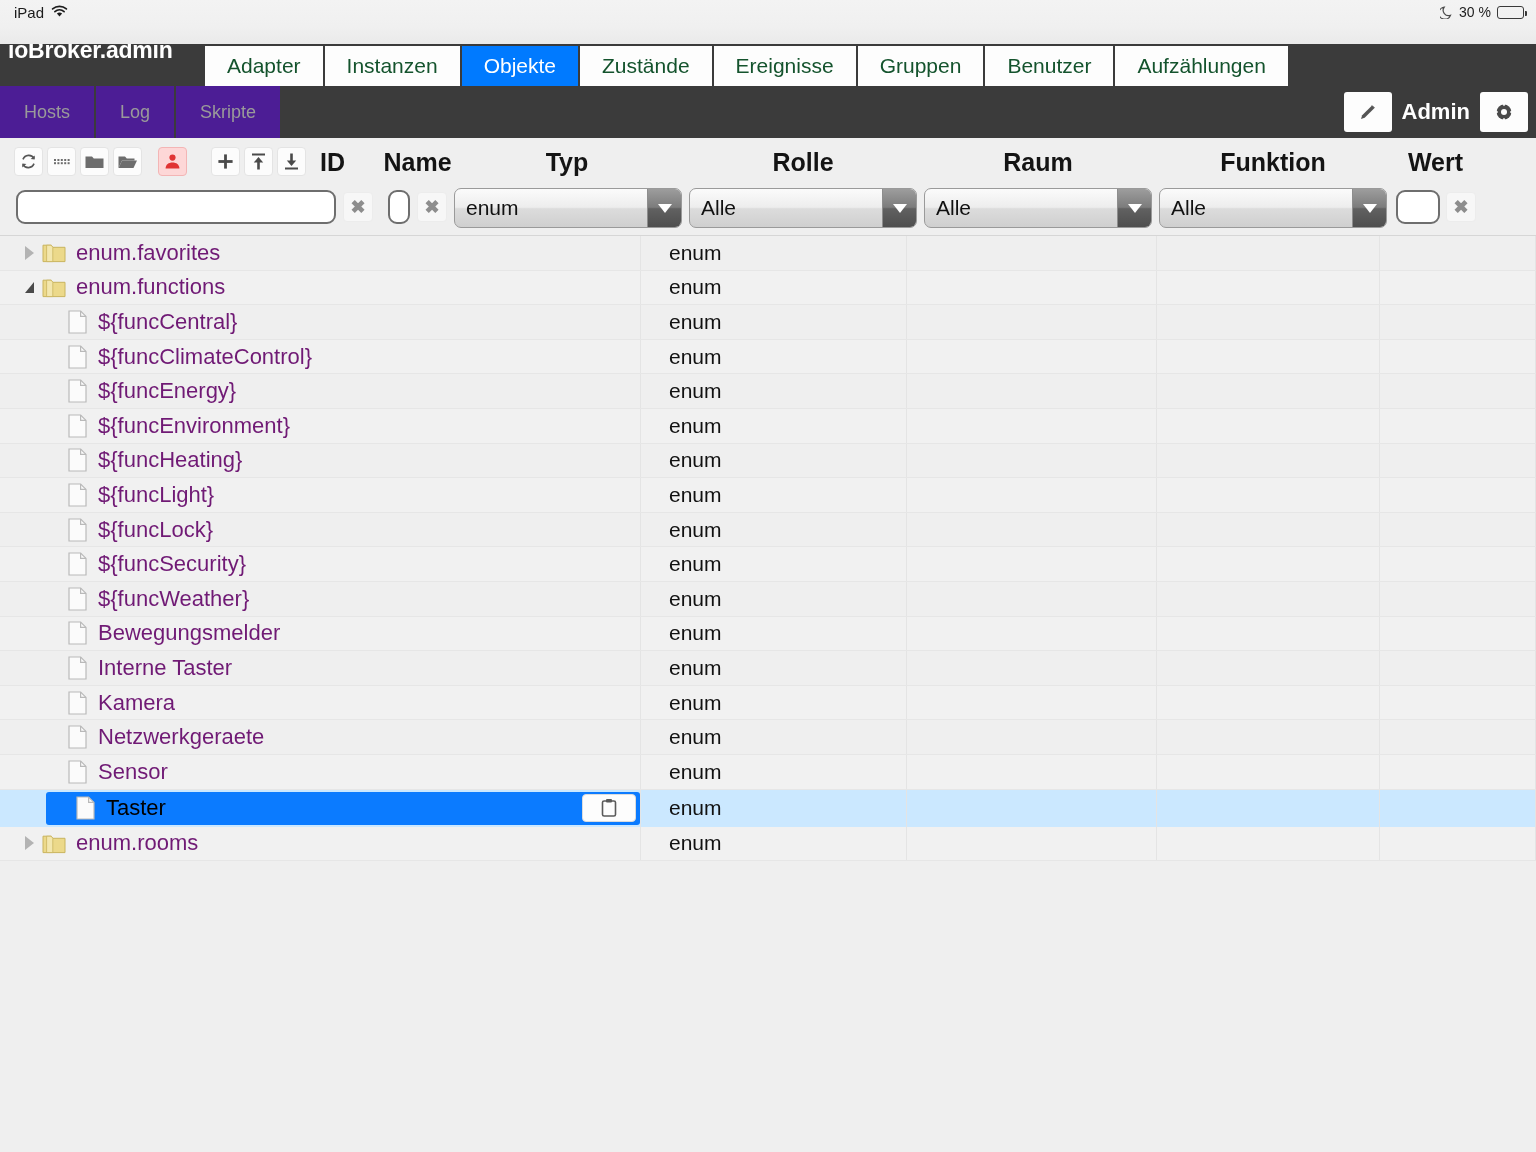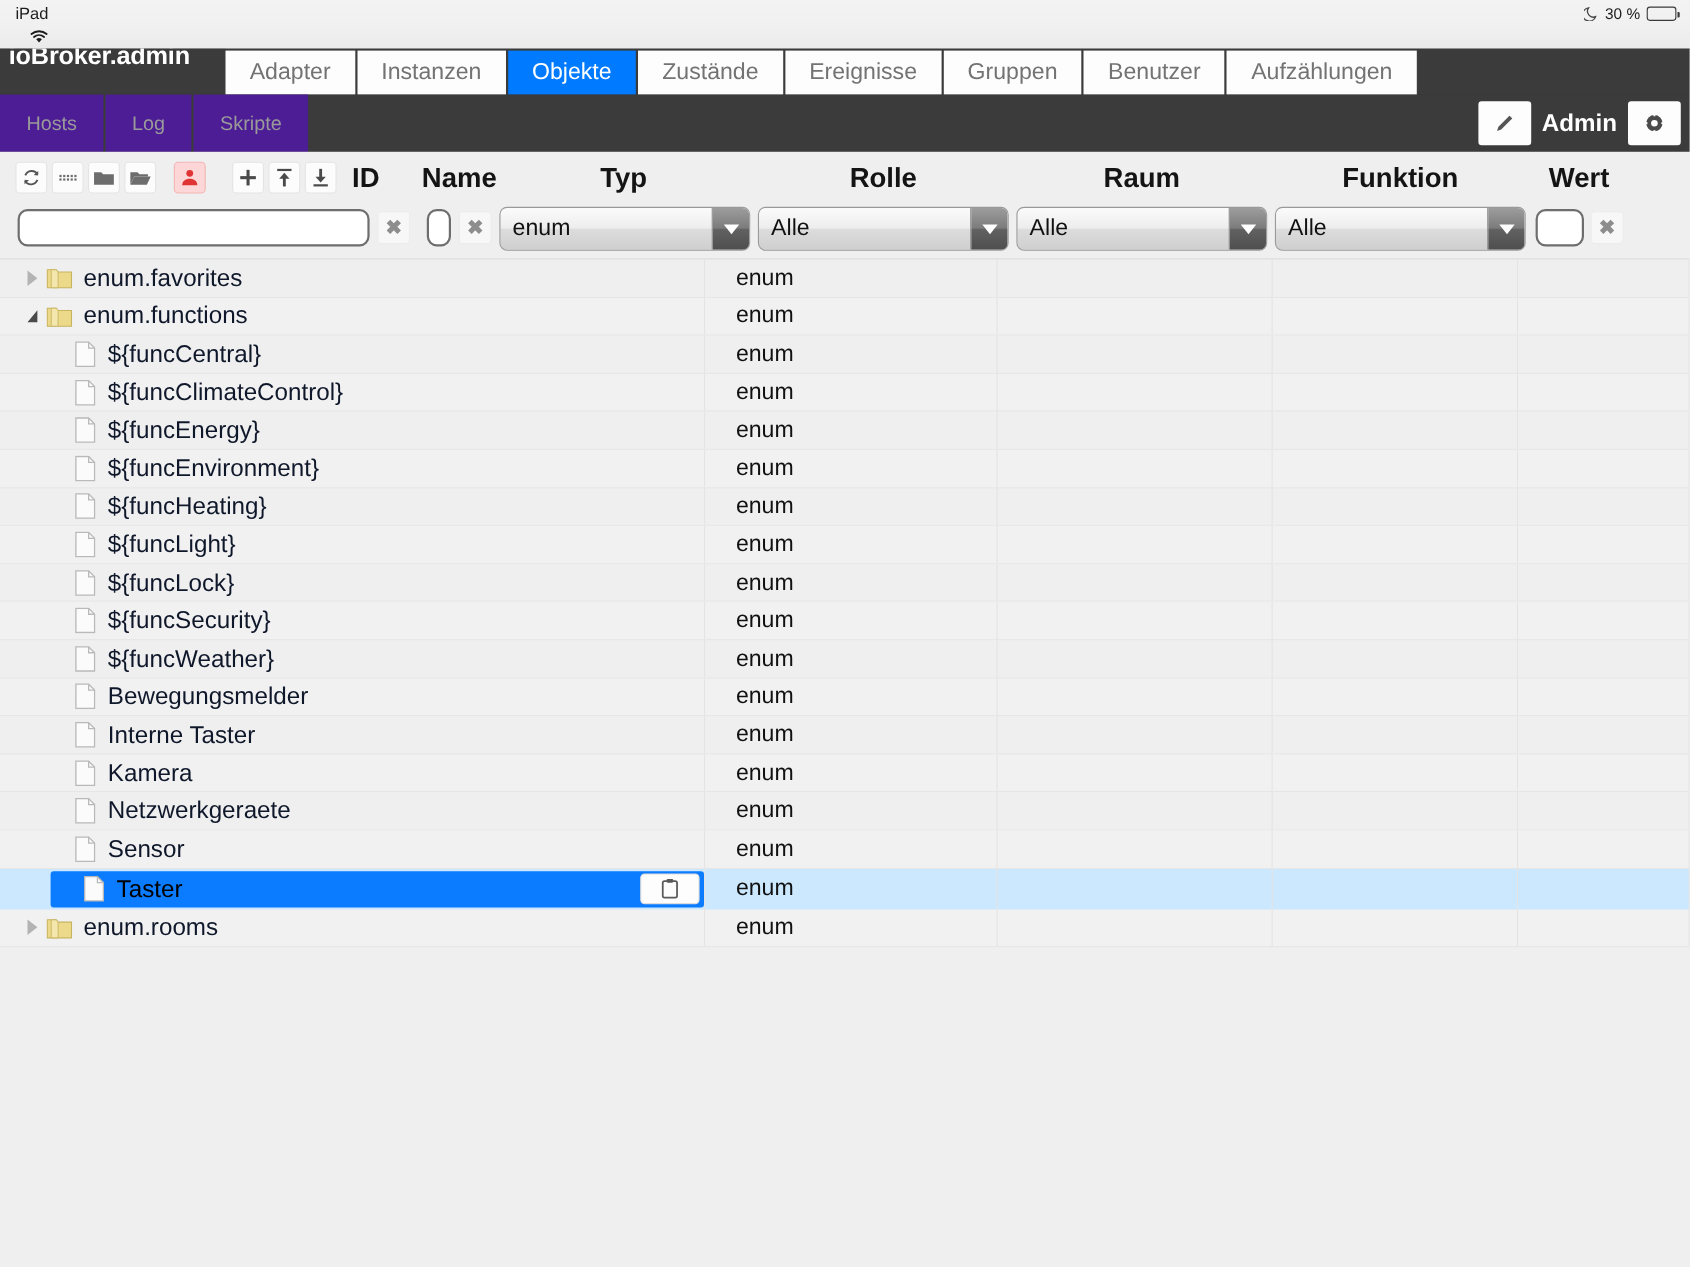--- a/index.html
+++ b/index.html
@@ -14,21 +14,21 @@
   #status-bar {
     position: relative;
     height: 44px;
     background: linear-gradient(to bottom, #f3f3f3 0%, #f0f0f0 60%, #eaeaea 100%);
     display: flex;
     align-items: flex-start;
     padding: 3px 14px 0 14px;
     font-size: 15px;
     color: #1c1c1c;
   }
-  #status-left { display: flex; align-items: flex-end; gap: 7px; line-height: 1; padding-top: 2px; flex-direction: column;}
+  #status-left { display: flex; align-items: flex-start; gap: 7px; line-height: 1; padding-top: 2px;}
   #status-center {
     position: absolute; left: 0; right: 0; top: 2px;
     text-align: center;
     pointer-events: none;
   }
   #status-clock { font-size: 15px; font-weight: bold; letter-spacing: .2px; line-height: 17px;}
   #status-url { font-size: 13px; font-weight: normal; line-height: 16px; color: #1d1d1d;}
   #status-right {
     position: absolute; right: 12px; top: 4px;
     display: flex; align-items: center; gap: 6px;
@@ -68,21 +68,21 @@
     display: flex;
     align-items: flex-start;
     padding-left: 8px;
     overflow: hidden;
     letter-spacing: -0.2px;
   }
   #brand span { position: relative; top: -7px; }
   .tab {
     height: 40px;
     background: #fdfdfd;
-    color: #737373;
+    color: #14532d;
     font-size: 21px;
     display: flex; align-items: center; justify-content: center;
     padding: 0 22px;
     margin-right: 2px;
     border: none;
     white-space: nowrap;
     font-family: "Liberation Sans", sans-serif;
     cursor: pointer;
   }
   .tab.active { background: #007aff; color: #ffffff; }
@@ -260,21 +260,21 @@
   }
   .tw-open {
     width: 0; height: 0;
     border-left: 9px solid transparent;
     border-bottom: 11px solid #4a4a4a;
   }
   .indent { width: 26px; }
 
   .folder-ico { width: 24px; height: 21px; margin-right: 10px; flex: none; }
   .file-ico   { width: 19px; height: 24px; margin-right: 11px; flex: none; }
-  .row-label { font-size: 22px; color: #0f172a; white-space: nowrap; }
+  .row-label { font-size: 22px; color: #701a75; white-space: nowrap; }
 
   
   .row.selected { background: #cbe8ff; border-bottom: none; height: 37px; }
   .row.selected .cell-id { padding-left: 0; }
   .sel-box {
     margin-left: 46px;
     height: 33px;
     width: 596px;
     background: #0b7bff;
     border-radius: 3px;

